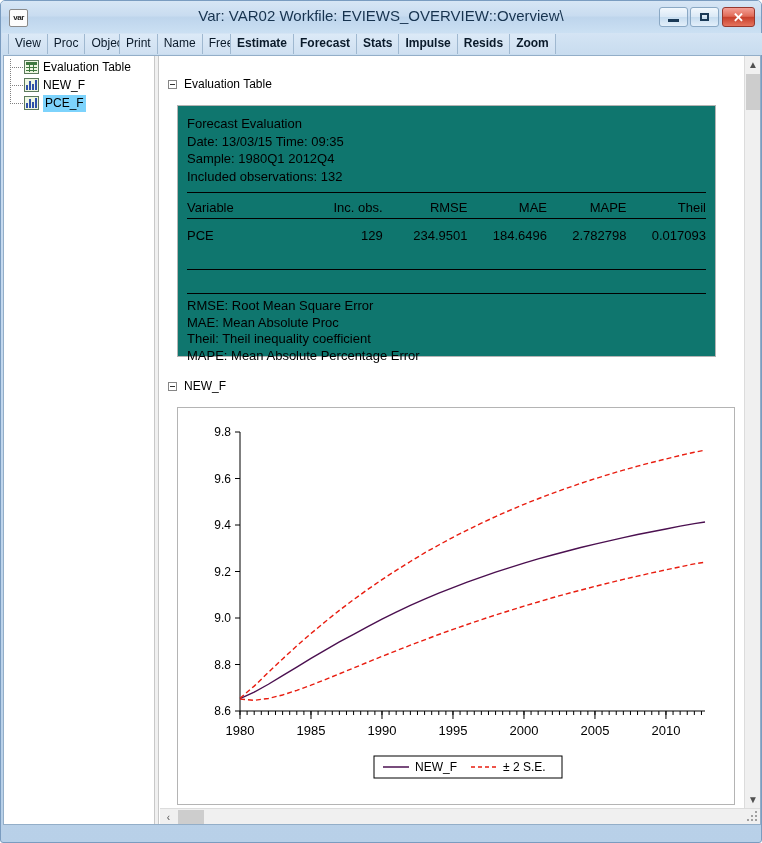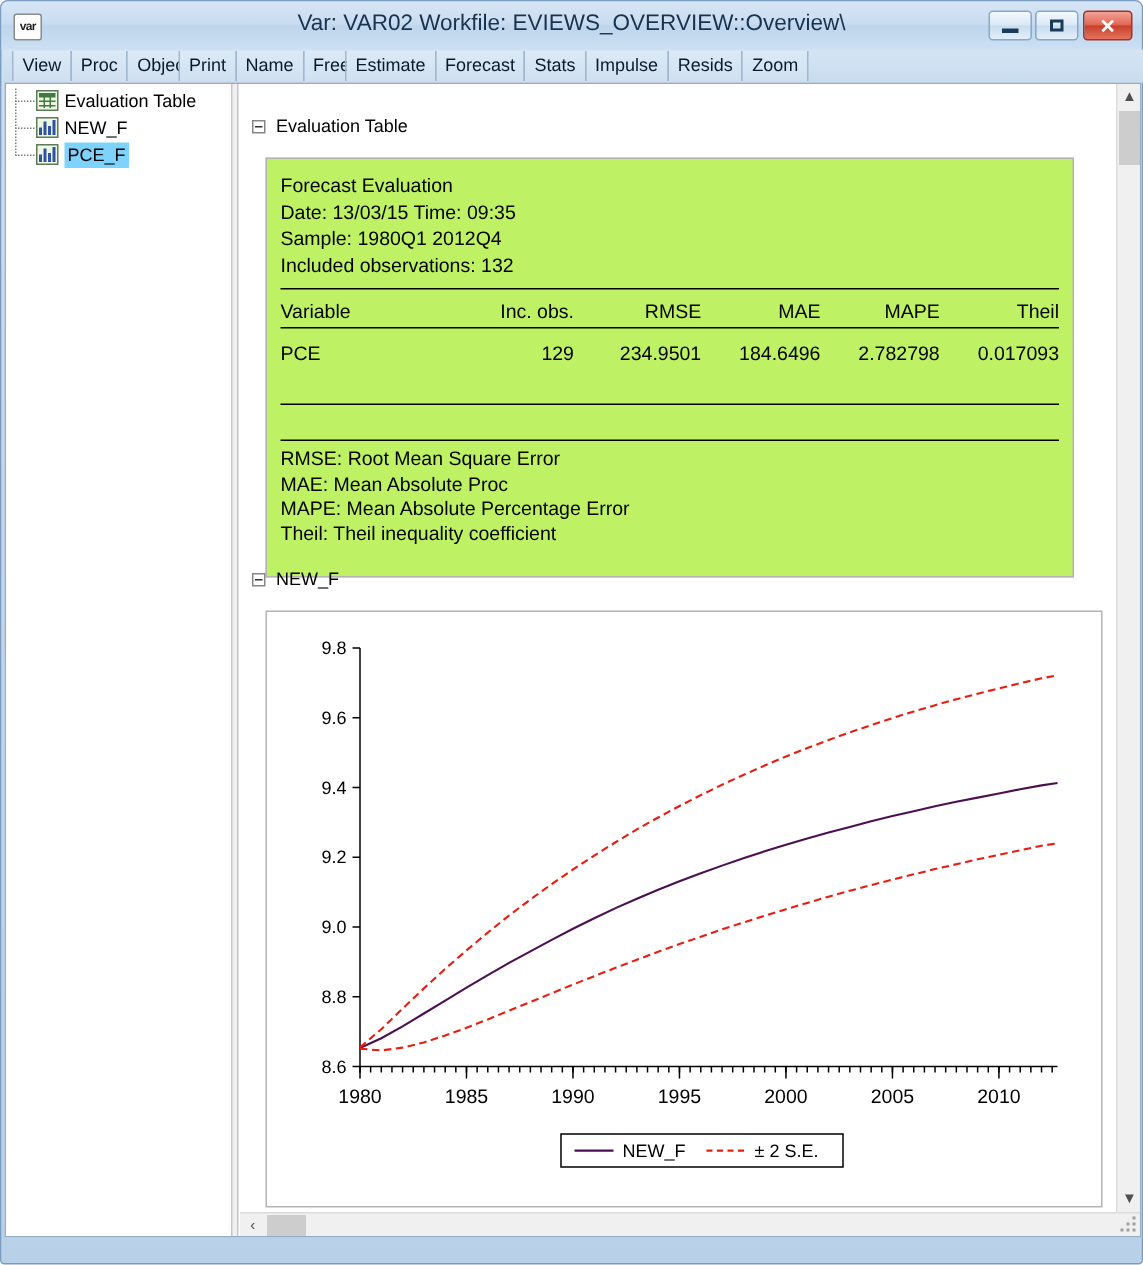--- a/index.html
+++ b/index.html
@@ -175,23 +175,23 @@
     width: 5px; height: 1px; background: #333;
   }
   .section-title {
     font-size: 12px; color: #000; font-family: "Liberation Sans", sans-serif;
     white-space: nowrap;
   }
 
   
   #eval-panel {
     position: absolute; left: 17px; top: 49px;
-    width: 539px; height: 280px;
+    width: 539px; height: 252px;
     border: 1px solid #b4b4b4;
-    background: #bef264;
+    background: #0f766e;
     box-sizing: border-box;
   }
   .ev-text {
     font-family: "Liberation Sans", sans-serif;
     font-size: 13px; color: #000; white-space: nowrap;
   }
   #ev-head { position: absolute; left: 9px; top: 9px; line-height: 17.5px; }
   .ev-rule {
     position: absolute; left: 9px; height: 0;
     border-top: 1px solid #000; width: 519px;
@@ -291,21 +291,21 @@
     <div class="tb-group" id="tb-g1" style="left:6px;">
         <div class="tb-btn">View</div>
         <div class="tb-btn">Proc</div>
         <div class="tb-btn">Object</div>
       </div>
     <div class="tb-group" id="tb-g2" style="left:117px;">
         <div class="tb-btn">Print</div>
         <div class="tb-btn">Name</div>
         <div class="tb-btn">Freeze</div>
       </div>
-    <div class="tb-group" id="tb-g3" style="left:228px;">
+    <div class="tb-group" id="tb-g3" style="left:228px;font-weight:bold;">
         <div class="tb-btn">Estimate</div>
         <div class="tb-btn">Forecast</div>
         <div class="tb-btn">Stats</div>
         <div class="tb-btn">Impulse</div>
         <div class="tb-btn">Resids</div>
         <div class="tb-btn">Zoom</div>
       </div>
   </div>
 
   <div id="content">
@@ -392,22 +392,22 @@
                 <td class="colh">184.6496</td>
                 <td class="colh">2.782798</td>
                 <td class="colh">0.017093</td>
               </tr>
             </tbody>
         </table>
 
         <div class="ev-text" id="ev-foot">
             <div>RMSE:  Root Mean Square Error</div>
             <div>MAE:  Mean Absolute Proc</div>
+            <div>Theil:  Theil inequality coefficient</div>
             <div>MAPE:  Mean Absolute Percentage Error</div>
-            <div>Theil:  Theil inequality coefficient</div>
           </div>
       </div>
 
       <div class="section-head" id="sec2" style="left:8px; top:322px;">
         <div class="collapse-box"></div>
         <div class="section-title">NEW_F</div>
       </div>
 
       <div id="chart-panel">
         <svg id="chart-svg" width="556" height="396">

